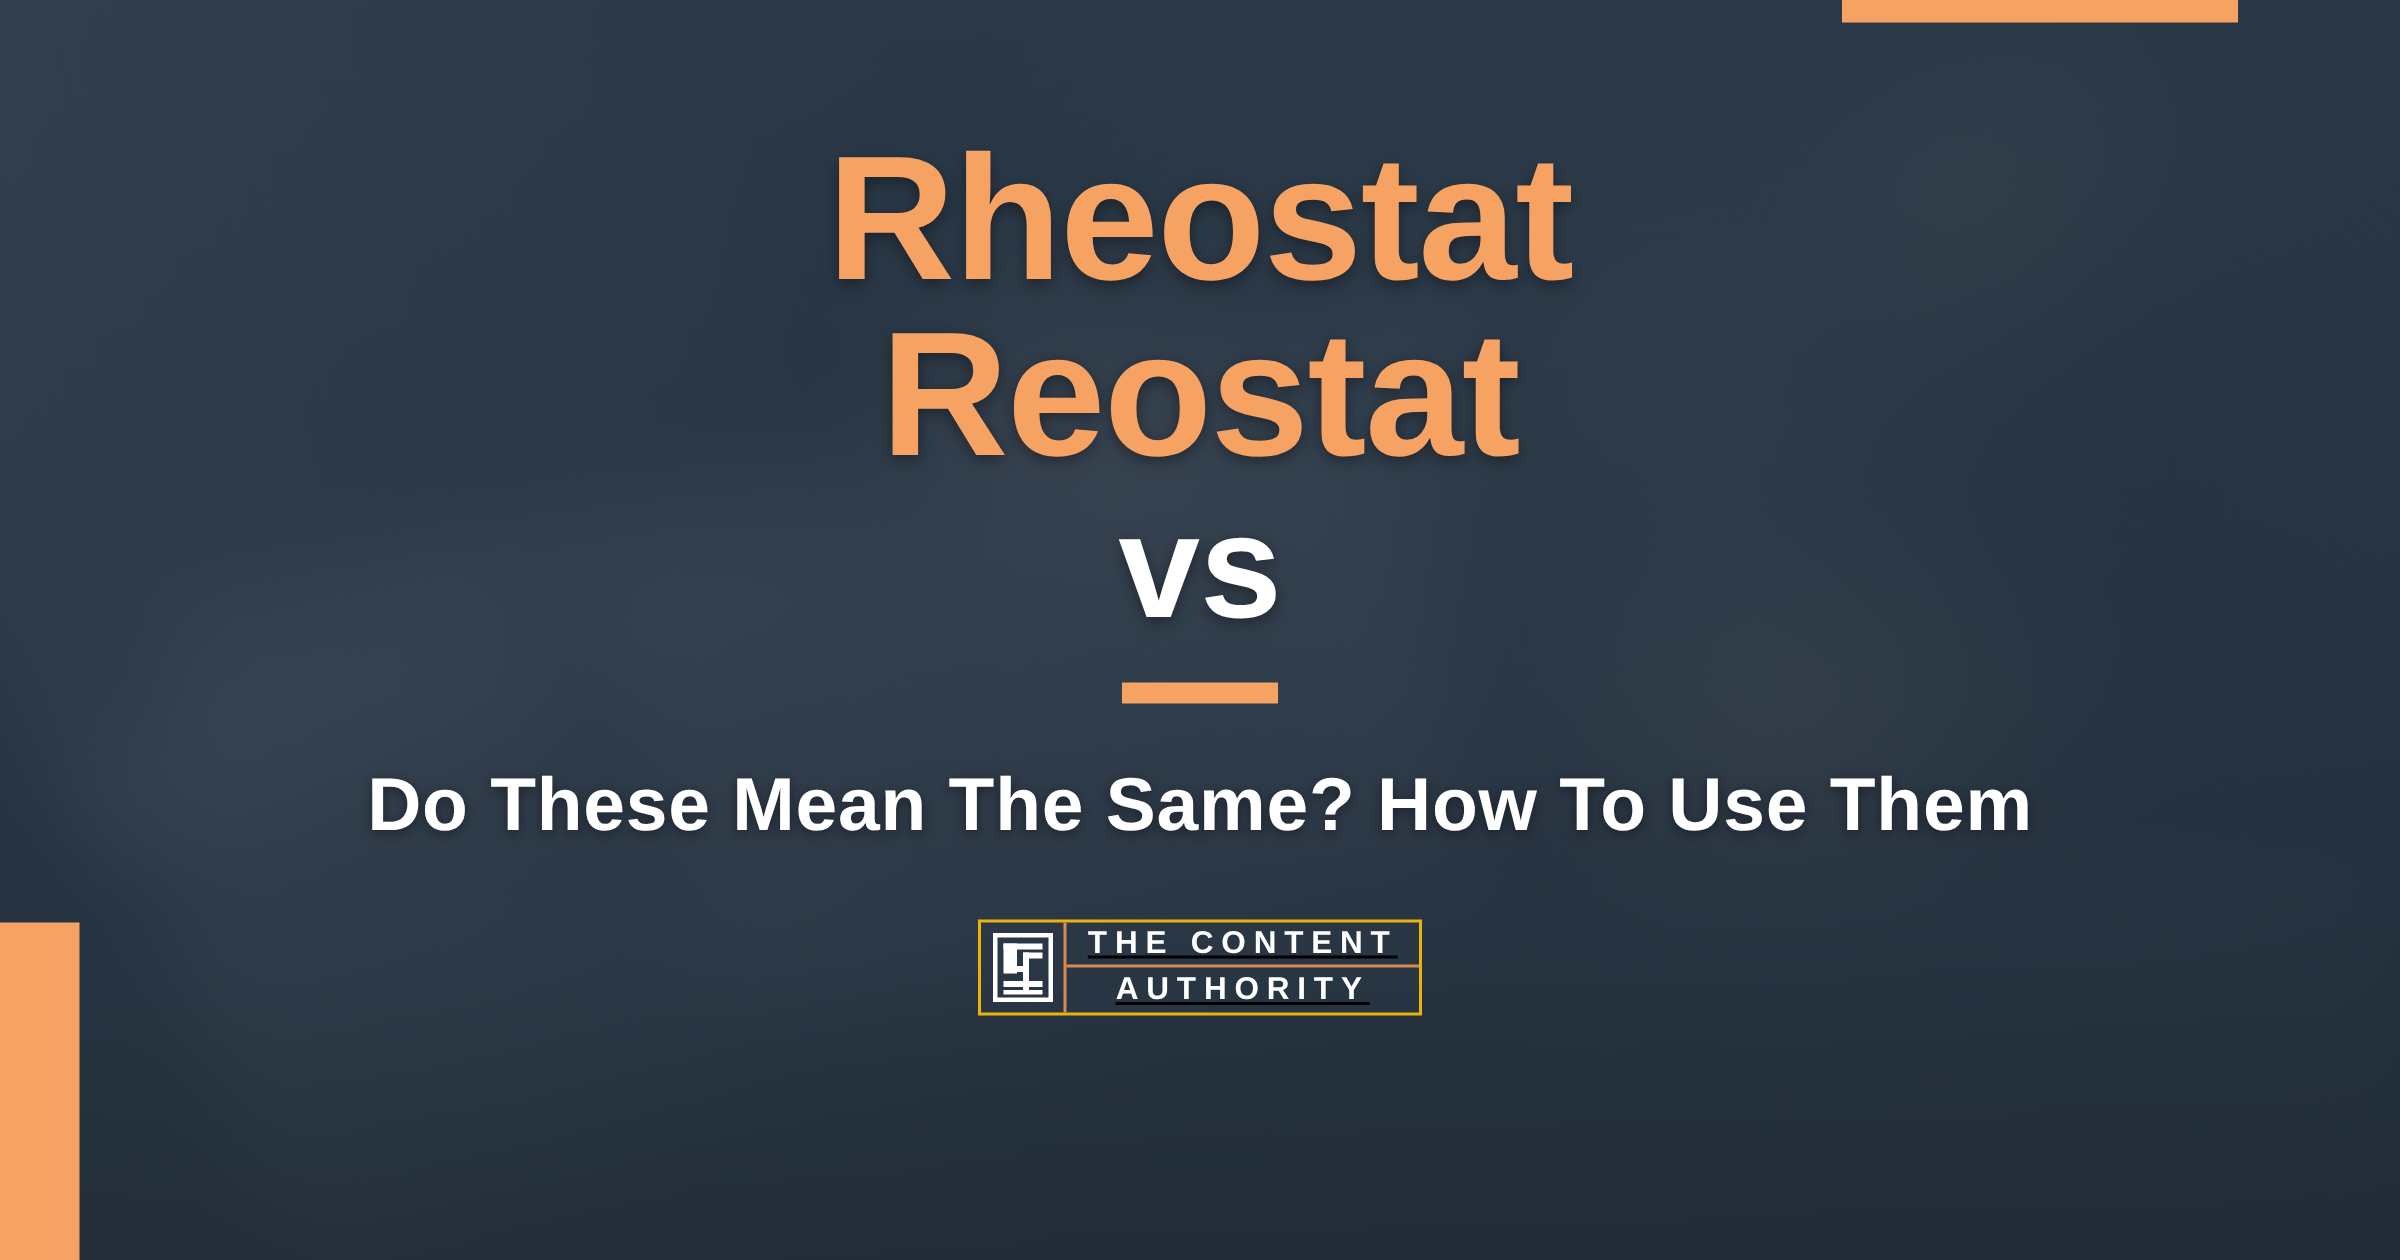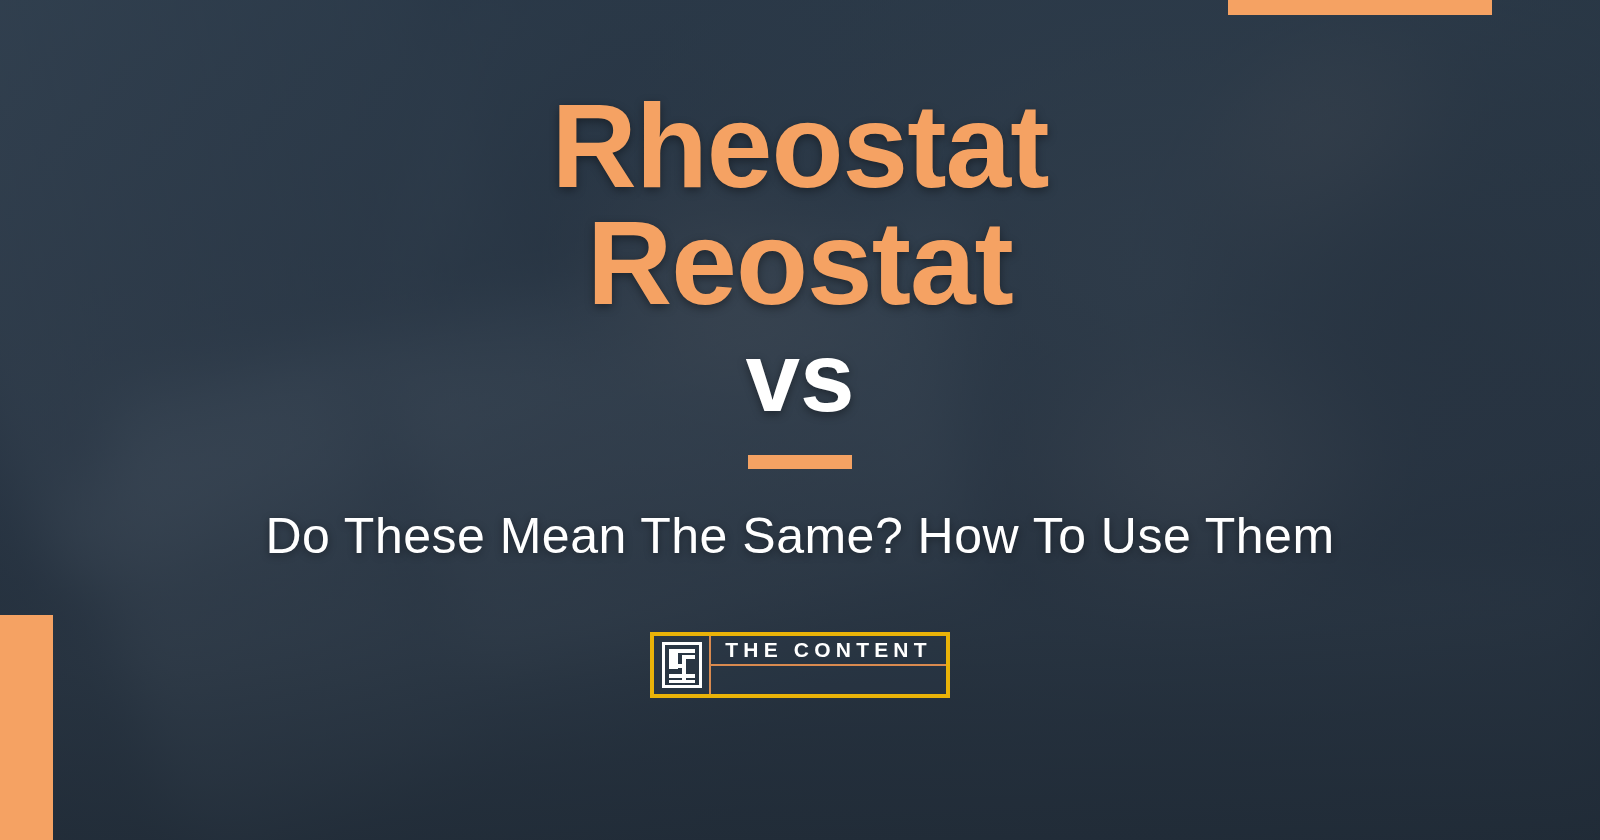--- a/index.html
+++ b/index.html
@@ -159,35 +159,36 @@
 
   .rule {
     width:104px; height:14px;
     background:#f5a263;
     margin-top:22px;
   }
 
   .subtitle {
     margin-top:38px;
     font-size:50px;
-    font-weight:400;
+    font-weight:700;
     letter-spacing:0.5px;
     color:#ffffff;
     text-align:right;
     text-shadow:0 2px 8px rgba(0,0,0,0.40);
     white-space:nowrap;
   }
 
   
   .logo {
-    margin-top:67px;
+    margin-top:48px;
     display:flex;
     align-items:stretch;
-    border:4px solid #eab308;
+    border:2px solid #eab308;
     background:rgba(44,57,71,0.35);
+    text-decoration:underline;
   }
   .logo-mark {
     width:57px;
     border-right:2px solid #d98a4f;
     display:flex; align-items:center; justify-content:center;
     padding:6px;
   }
   .logo-mark svg { display:block; }
   .logo-words {
     display:flex; flex-direction:column;
@@ -248,17 +249,18 @@
           <rect x="7" y="7" width="26" height="4" fill="#ffffff"></rect>
           <rect x="20" y="13" width="13" height="4" fill="#ffffff"></rect>
           <rect x="20" y="13" width="4" height="26" fill="#ffffff"></rect>
           <rect x="11" y="22" width="13" height="4" fill="#ffffff"></rect>
           <rect x="7" y="32" width="26" height="4" fill="#ffffff"></rect>
           <rect x="7" y="38" width="26" height="3" fill="#ffffff"></rect>
         </svg>
       </div>
       <div class="logo-words">
         <div class="logo-line top">THE CONTENT</div>
+        <div class="logo-line">AUTHORITY</div>
       </div>
     </div>
 
   </div>
 </div>
 
 </body></html>

